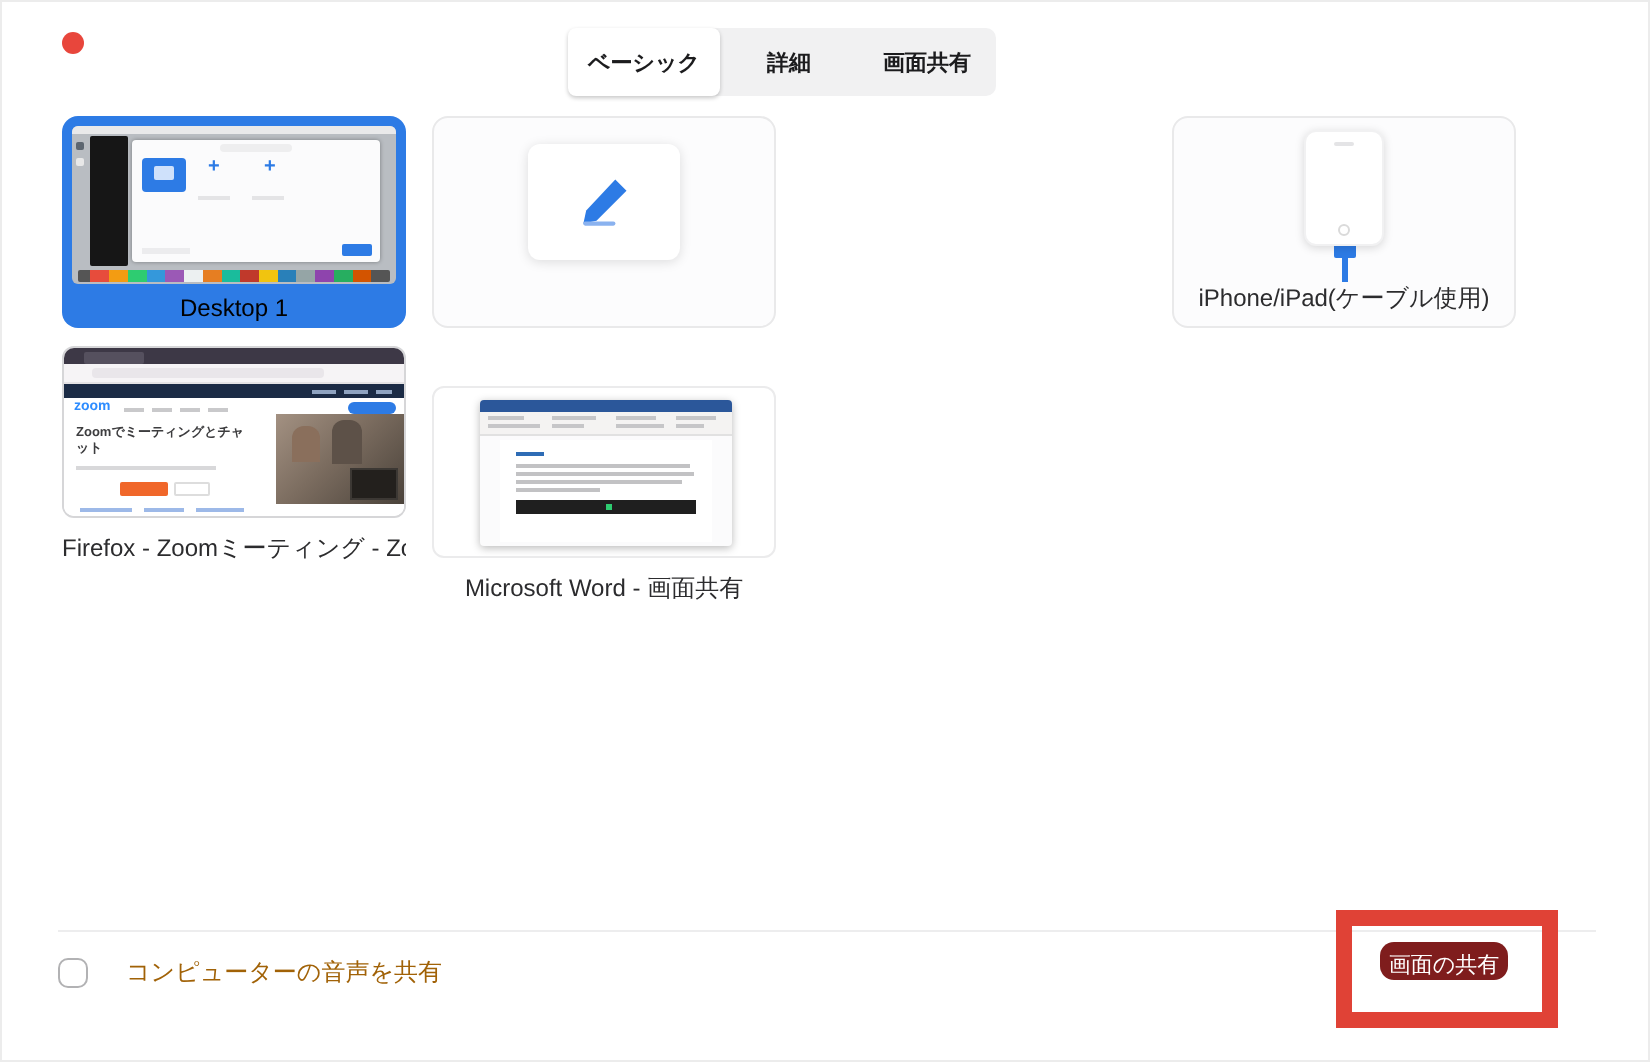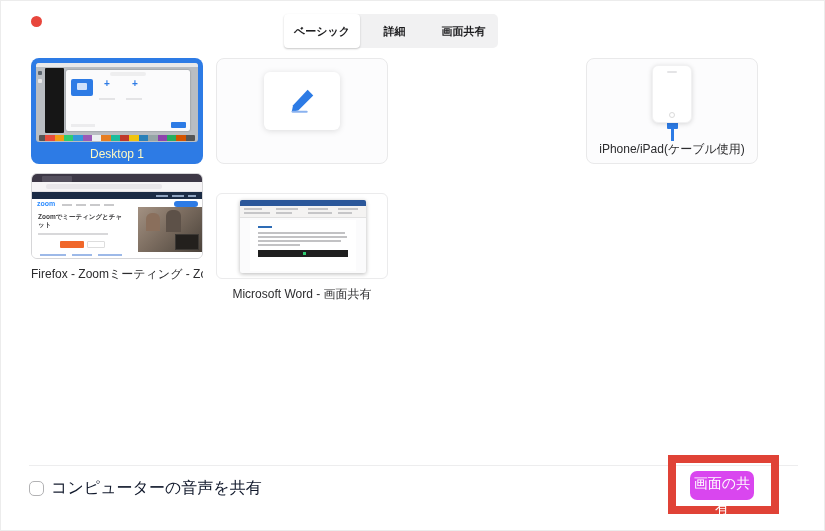--- a/index.html
+++ b/index.html
@@ -12,21 +12,21 @@
   
   .tabbar{position:absolute;left:283px;top:13px;width:214px;height:34px;background:#f1f1f2;border-radius:5px;display:flex;align-items:stretch;}
   .tab{flex:1;display:flex;align-items:center;justify-content:center;font-size:11px;color:#1c1c1e;font-weight:600;cursor:default;}
   .tab.selected{background:#fff;border-radius:4px;box-shadow:0 1px 2px rgba(0,0,0,.22);flex:0 0 76px;}
 
   
   .tile{position:absolute;width:172px;height:106px;border-radius:8px;box-sizing:border-box;}
   .tile.plain{background:#fcfcfd;border:1px solid #e9e9ea;}
   .tile-label{position:absolute;left:0;right:0;bottom:5px;text-align:center;font-size:12px;color:#2c2c2e;white-space:nowrap;overflow:hidden;}
   .tile.selected{background:#2d7be5;}
-  .tile.selected .tile-label{color:#fef9c3;bottom:3px;}
+  .tile.selected .tile-label{color:#000000;bottom:3px;}
 
   
   .shot{position:absolute;left:5px;top:5px;right:5px;height:79px;border-radius:3px;overflow:hidden;background:#b9bdc2;}
   .shot .menubar{position:absolute;left:0;top:0;right:0;height:4px;background:#e9e9ea;}
   .shot .deskicon{position:absolute;width:4px;height:4px;background:#5d6670;border-radius:1px;}
   .shot .darkwin{position:absolute;left:9px;top:5px;width:19px;bottom:9px;background:#161616;border-radius:1px;}
   .shot .dialog{position:absolute;left:30px;top:7px;right:8px;bottom:11px;background:#fbfbfc;border-radius:2px;box-shadow:0 0 2px rgba(0,0,0,.35);}
   .shot .mini-tabs{position:absolute;left:50%;top:2px;transform:translateX(-50%);width:36px;height:4px;background:#eeeeef;border-radius:2px;}
   .shot .mini-tile-blue{position:absolute;left:5px;top:9px;width:22px;height:17px;background:#2d7be5;border-radius:2px;}
   .shot .mini-tile-blue i{position:absolute;left:6px;top:4px;width:10px;height:7px;background:#cfe1fb;border-radius:1px;}
@@ -91,23 +91,23 @@
   .wd-h{width:14px;height:2px;background:#2e6cb5;margin:6px 0 4px 8px;}
   .wd-l{height:2px;background:#c2c2c4;margin:2px 8px 0 8px;}
   .wd-black{height:7px;background:#1f1f1f;margin:4px 8px 0 8px;position:relative;}
   .wd-black i{position:absolute;top:2px;width:3px;height:3px;background:#2ecc71;left:50%;}
 
   
   .divider{position:absolute;left:28px;top:464px;width:769px;height:1px;background:#ededee;}
   .footer-checks{position:absolute;left:28px;top:477px;display:flex;gap:26px;align-items:center;}
   .check-group{display:flex;align-items:center;gap:7px;}
   .checkbox{width:15px;height:15px;border:1.5px solid #b2b2b4;border-radius:5px;background:#fff;box-sizing:border-box;}
-  .check-label{font-size:16px;color:#0f172a;}
+  .check-label{font-size:12px;color:#a16207;margin-left:12px;}
   .annotation-box{position:absolute;left:667px;top:454px;width:111px;height:59px;border:8px solid #e04236;box-sizing:border-box;}
-  .share-btn{position:absolute;left:689px;top:470px;width:64px;height:29px;background:#d946ef;border:none;border-radius:7px;color:#fff;font-size:14px;font-family:inherit;line-height:25px;text-align:center;padding:0;}
+  .share-btn{position:absolute;left:689px;top:470px;width:64px;height:19px;background:#7f1d1d;border:none;border-radius:7px;color:#fff;font-size:11px;font-family:inherit;line-height:25px;text-align:center;padding:0;}
 </style>
 </head>
 <body>
 
 <div class="window">
 
   <div class="close-dot"></div>
 
   <div class="tabbar">
     <div class="tab selected">ベーシック</div>

